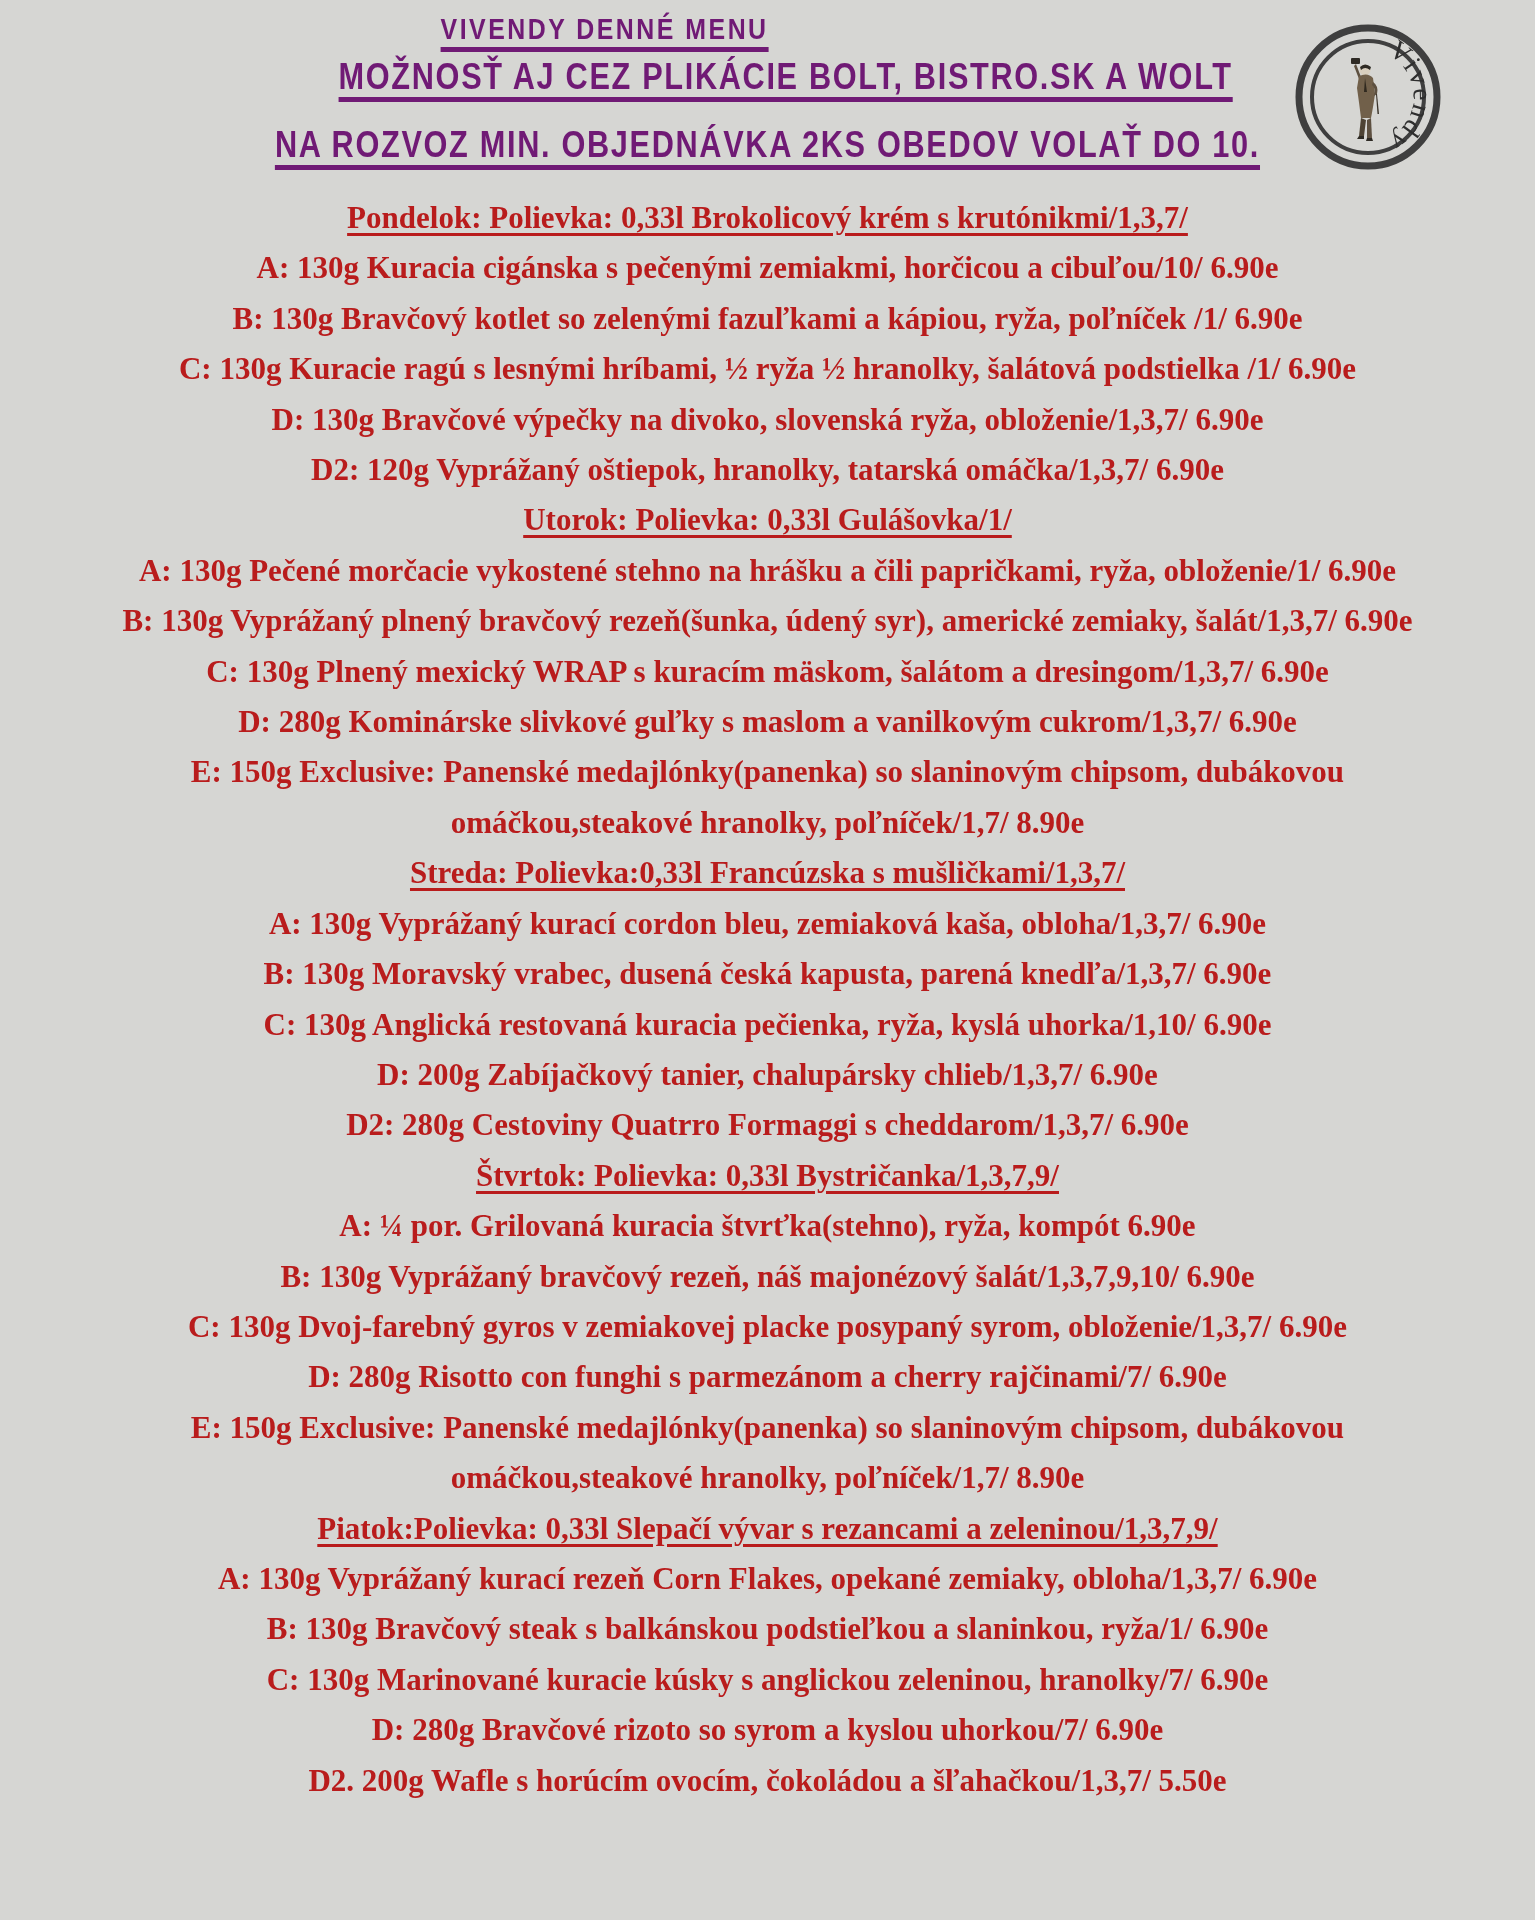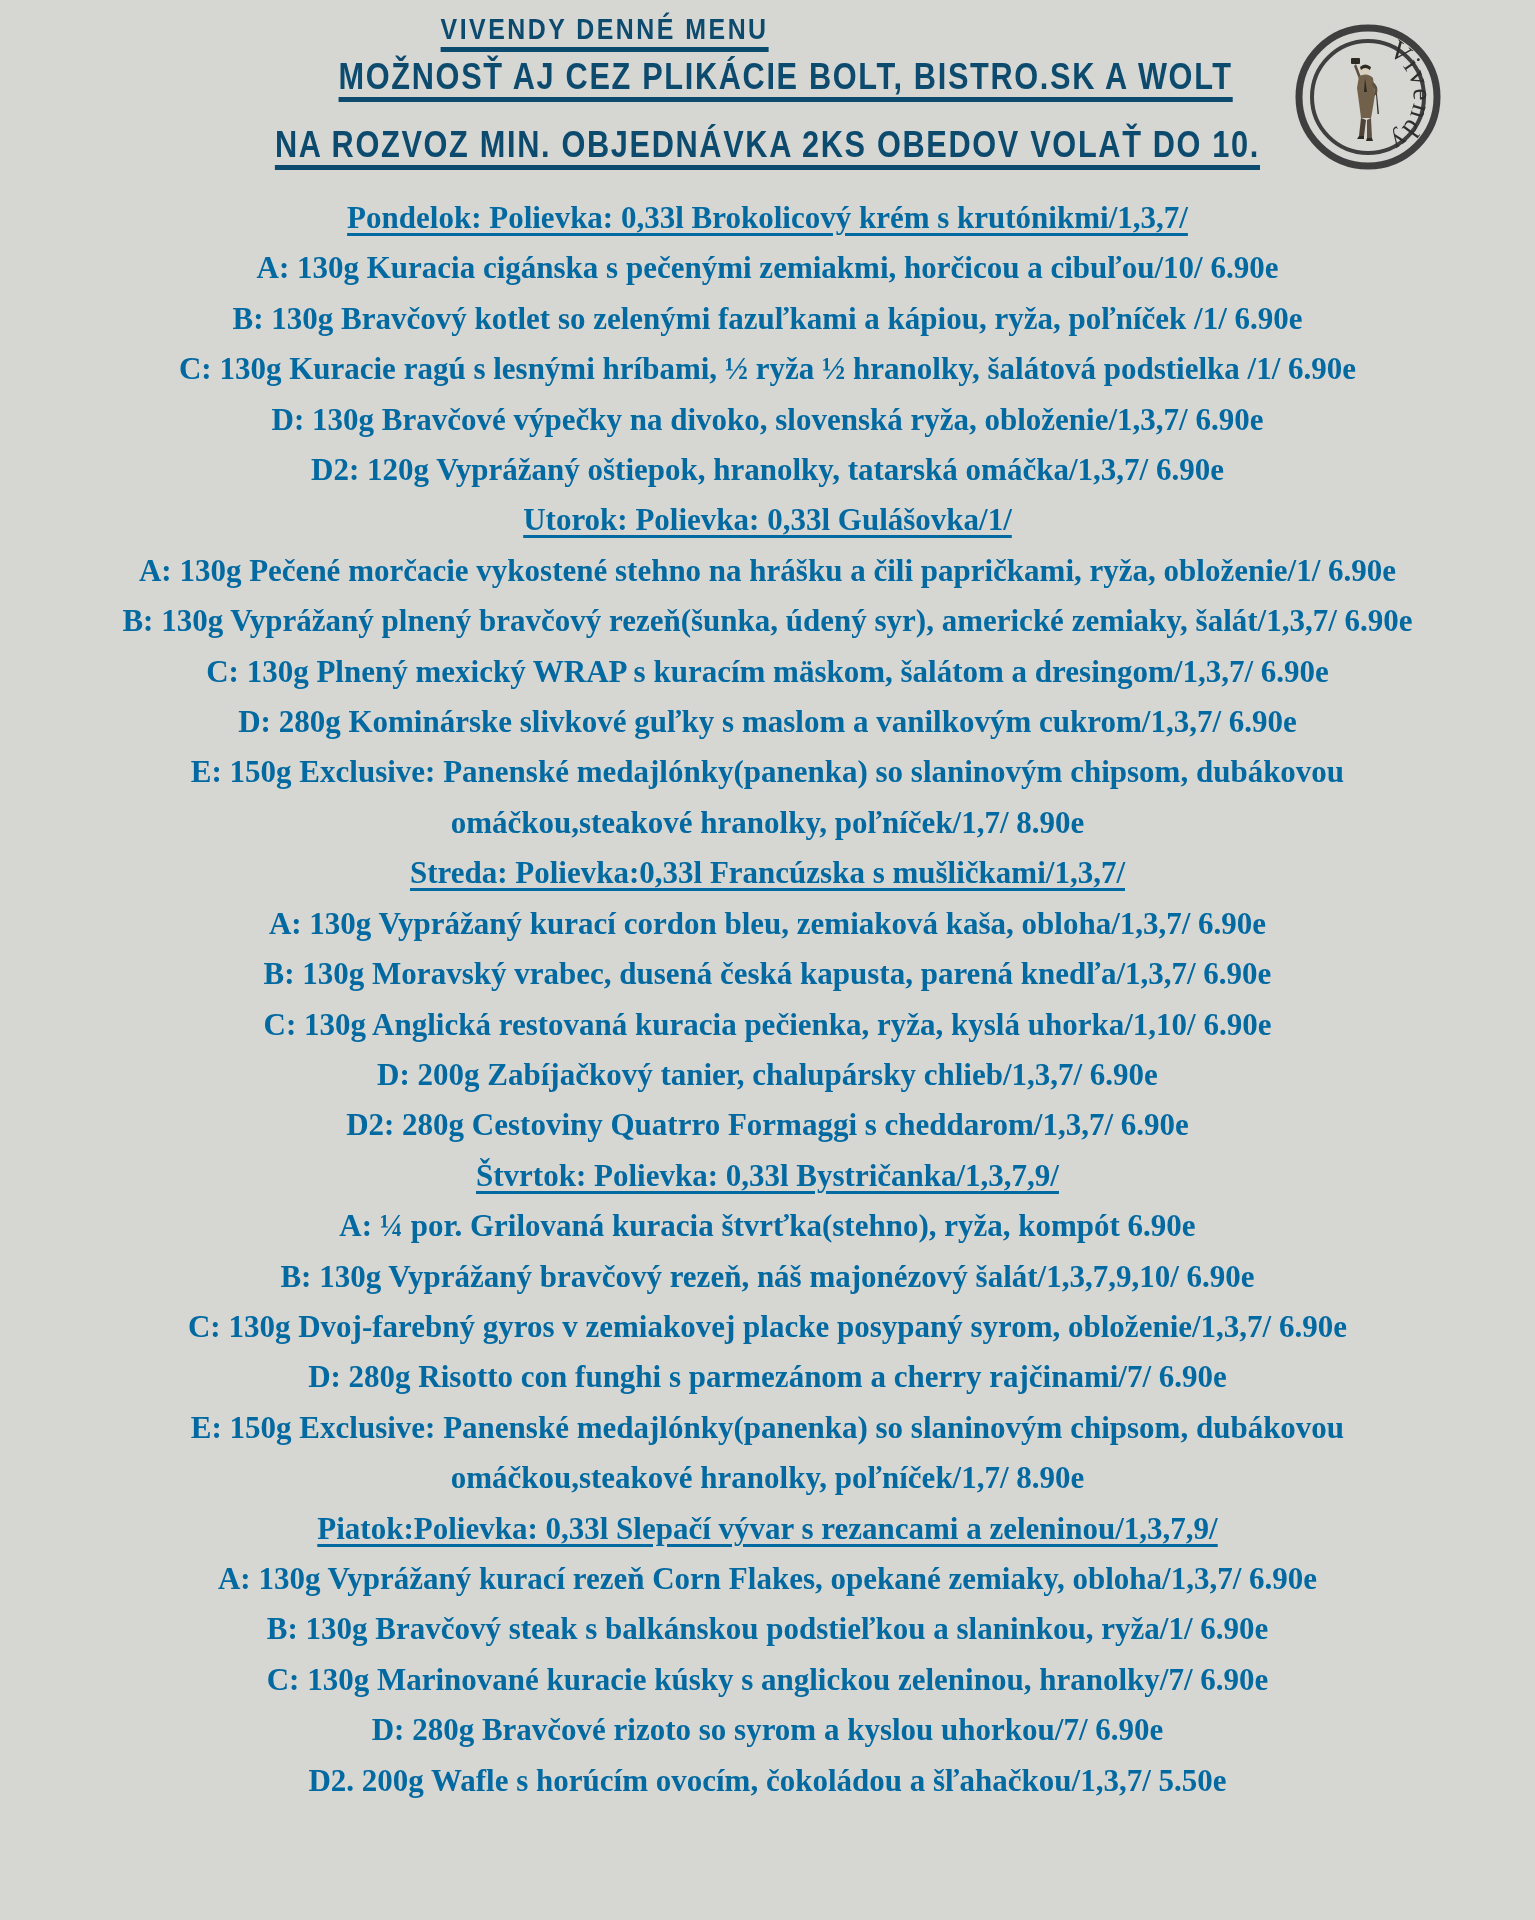--- a/index.html
+++ b/index.html
@@ -6,21 +6,21 @@
   body {
     width: 1535px; height: 1920px;
     background: #d6d6d3;
     position: relative;
     overflow: hidden;
     font-family: "Liberation Serif", serif;
   }
   
   .header-block {
     position: absolute; top: 12px; left: 0; width: 1535px;
-    color: #0c4a6e;
+    color: #701a75;
     font-family: "Liberation Sans", sans-serif;
     font-weight: 700;
   }
   .hdr-line { text-align: center; }
   .hdr-title-wrap { width: 1210px; text-align: center; }
   .squeeze {
     display: inline-block;
     transform: scaleX(0.83);
     transform-origin: center;
     white-space: nowrap;
@@ -40,21 +40,21 @@
     width: 150px; height: 150px;
   }
   
   .menu {
     position: absolute; top: 193px; left: 0; width: 1535px;
     text-align: center;
     font-family: "Liberation Serif", serif;
     font-weight: 700;
     font-size: 31px;
     line-height: 50.4px;
-    color: #0369a1;
+    color: #b91c1c;
   }
   .day-heading {
     text-decoration: underline;
     text-decoration-thickness: 3px;
     text-underline-offset: 5px;
   }
   .menu-line { white-space: nowrap; }
 </style>
 </head>
 <body>

